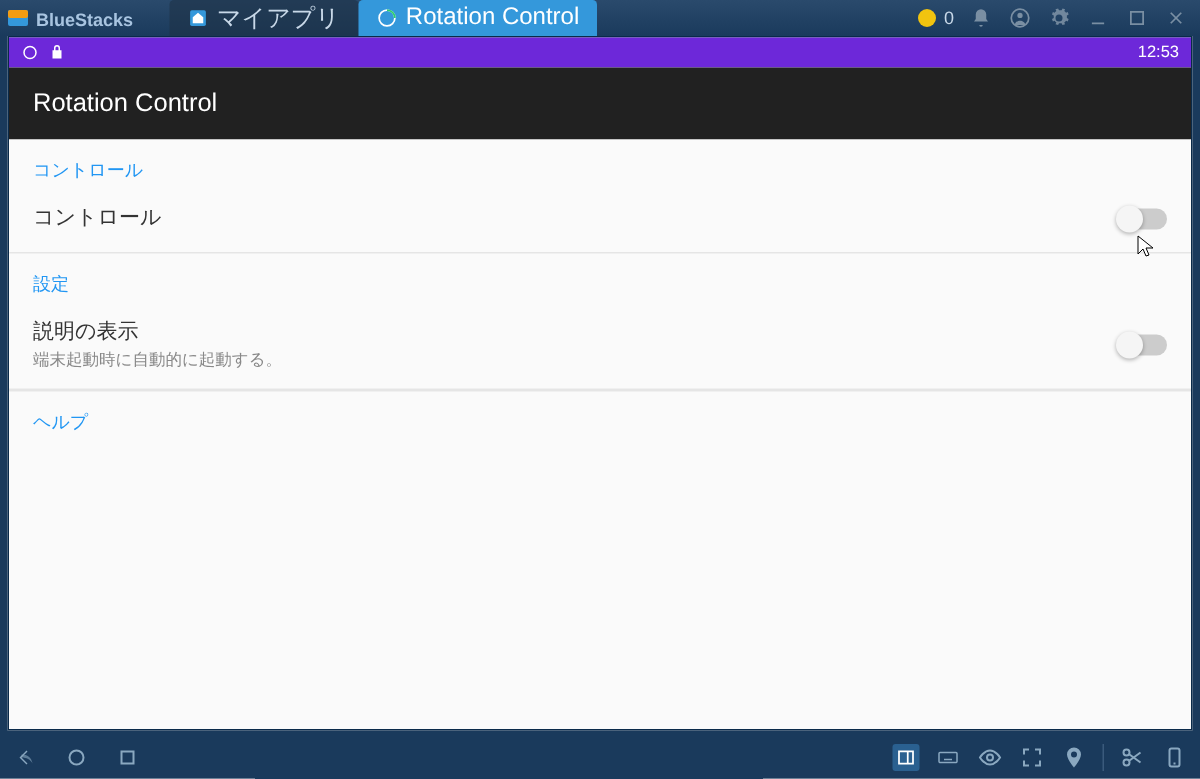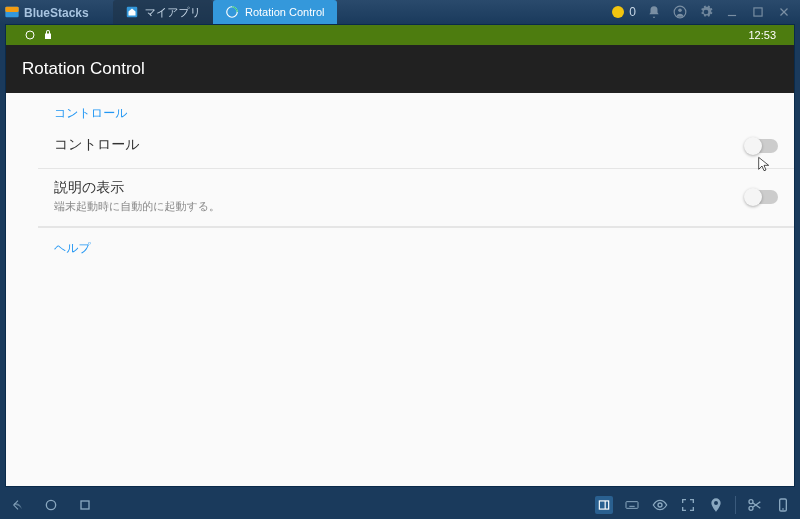--- a/index.html
+++ b/index.html
@@ -4,40 +4,40 @@
 <style>
   * { margin: 0; padding: 0; box-sizing: border-box; font-family: Arial, sans-serif; }
   body { width: 800px; height: 519px; background: #1a3a5c; overflow: hidden; position: relative; }
   
   
   .title-bar { height: 24px; background: linear-gradient(#2a4a6c, #1a3a5c); display: flex; align-items: center; padding: 0 4px; }
   .bs-logo { display: inline-flex; align-items: flex-end; gap: 4px; margin-right: 24px; }
   .bs-icon { width: 16px; height: 16px; }
   .bs-text { color: #a8c4e0; font-size: 12px; font-weight: bold; }
   .tabs { display: flex; align-items: stretch; height: 24px; }
-  .tab { display: flex; align-items: center; padding: 0 12px; gap: 6px; font-size: 11px; border-radius: 3px 3px 0 0; cursor: pointer; }
+  .tab { display: flex; align-items: center; padding: 0 12px; gap: 6px; font-size: 16px; border-radius: 3px 3px 0 0; cursor: pointer; }
   .tab.active { background: #3498db; color: #fff; }
   .tab.inactive { background: rgba(30,50,70,.6); color: #c8d8e8; }
   .tab-icon { width: 14px; height: 14px; display: inline-flex; align-items: center; justify-content: center; }
   .title-right { margin-left: auto; display: flex; align-items: center; gap: 10px; padding-right: 4px; }
   .coin { display: flex; align-items: center; gap: 4px; color: #c8d8e8; font-size: 12px; }
   .tb-icon { width: 16px; height: 16px; display: inline-flex; align-items: center; justify-content: center; color: #7a8fa3; cursor: pointer; }
   .tb-icon svg { width: 14px; height: 14px; }
   
   
   .app-frame { position: absolute; top: 24px; left: 5px; right: 5px; bottom: 32px; background: #fff; border: 1px solid #0a2a4a; display: flex; flex-direction: column; }
   
-  .status-bar { height: 20px; background: #4d7c0f; display: flex; align-items: center; color: #fff; padding: 0 18px; font-size: 11px; }
+  .status-bar { height: 20px; background: #6d28d9; display: flex; align-items: center; color: #fff; padding: 0 8px; font-size: 11px; }
   .status-left { display: flex; gap: 6px; }
   .status-right { margin-left: auto; }
   .status-icon { width: 12px; height: 12px; }
   
   .app-header { background: #212121; color: #fff; padding: 14px 16px; font-size: 17px; font-weight: 500; }
   
-  .content { flex: 1; background: #fafafa; overflow-y: auto; padding-left: 32px; }
+  .content { flex: 1; background: #fafafa; overflow-y: auto; }
   .section-header { color: #2196f3; font-size: 12px; padding: 12px 16px 4px; }
   .row { padding: 10px 16px 12px; display: flex; align-items: center; cursor: pointer; }
   .row-text { flex: 1; }
   .row-title { font-size: 14px; color: #333; margin-bottom: 2px; }
   .row-sub { font-size: 11px; color: #888; }
   .divider { height: 1px; background: #e5e5e5; margin: 0; }
   
   .toggle { width: 32px; height: 14px; background: #ccc; border-radius: 10px; position: relative; cursor: pointer; }
   .toggle::after { content: ''; position: absolute; width: 18px; height: 18px; background: #f5f5f5; border-radius: 50%; top: -2px; left: -2px; box-shadow: 0 1px 3px rgba(0,0,0,.3); }
   
@@ -143,20 +143,21 @@
   <div class="content">
     <div class="section-header">コントロール</div>
     <div class="row">
       <div class="row-text">
         <div class="row-title">コントロール</div>
       </div>
       <div class="toggle"></div>
     </div>
     <div class="divider"></div>
 
+    <div class="section-header">設定</div>
     <div class="row">
       <div class="row-text">
         <div class="row-title">説明の表示</div>
         <div class="row-sub">端末起動時に自動的に起動する。</div>
       </div>
       <div class="toggle"></div>
     </div>
     <div class="divider"></div>
     <div class="divider"></div>
 

